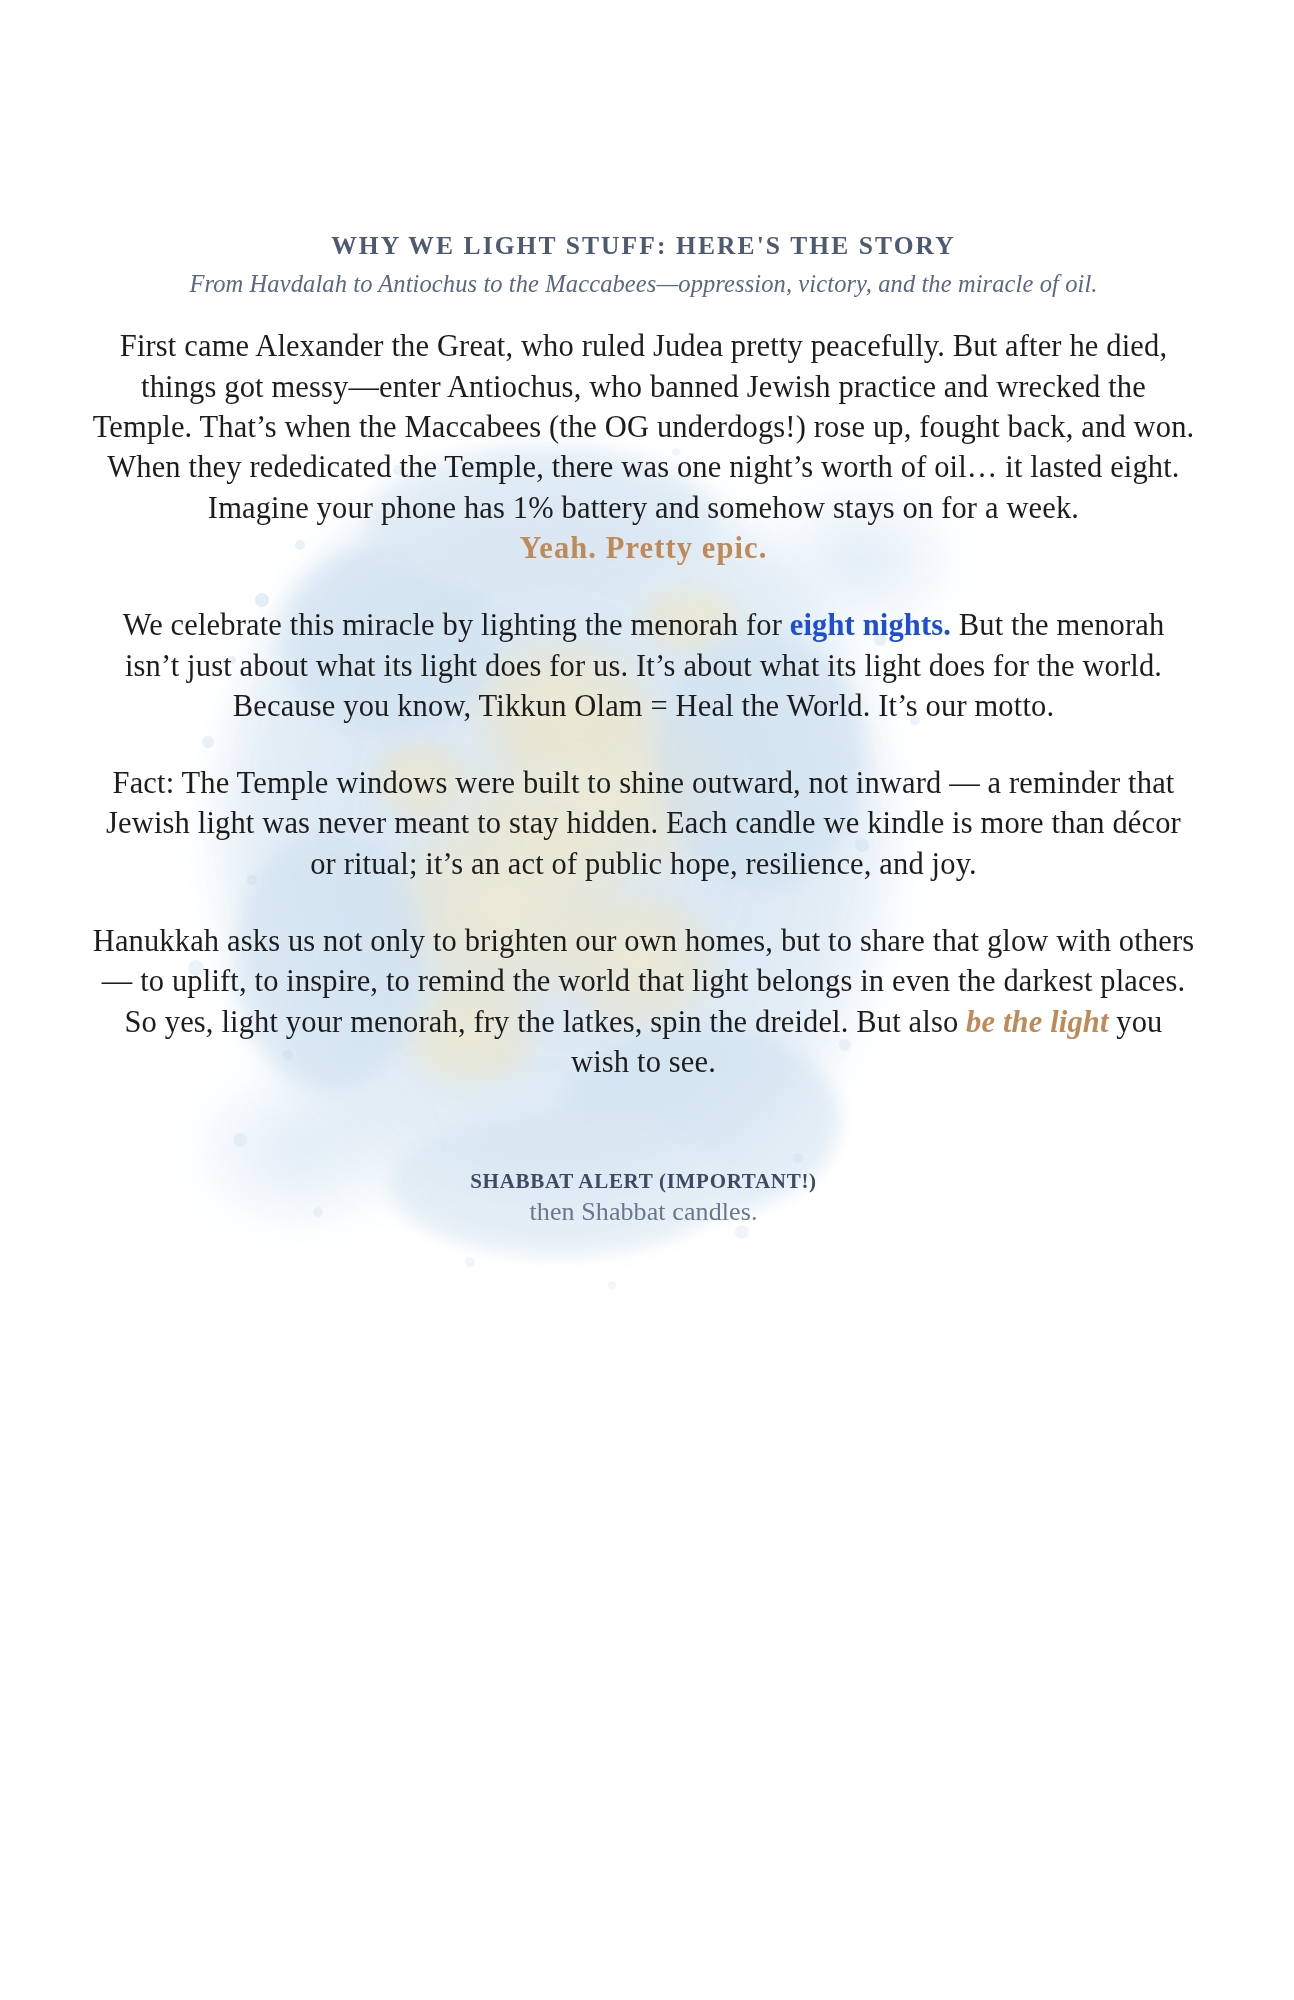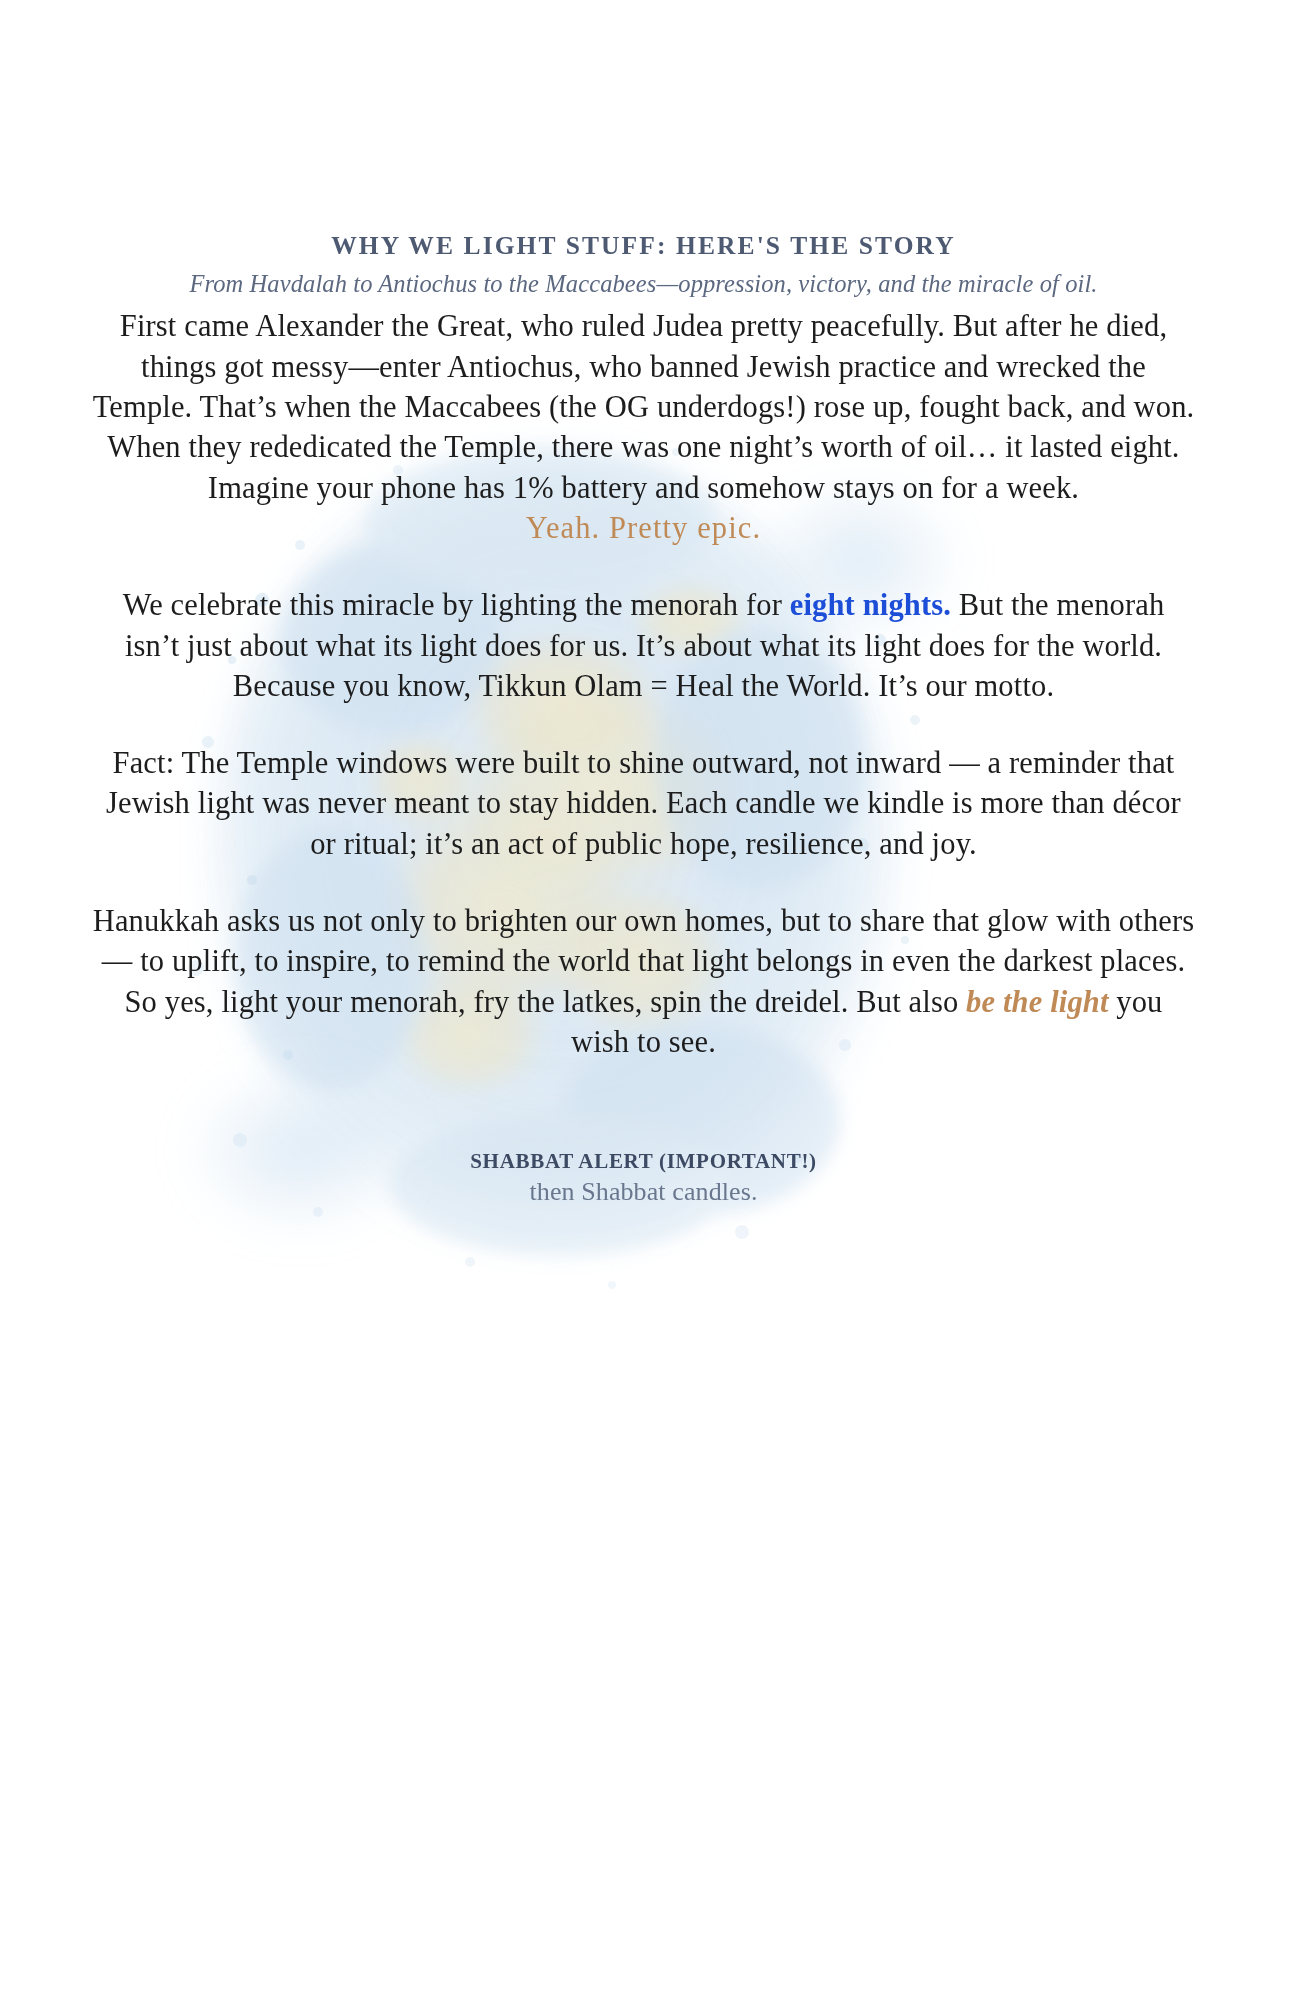--- a/index.html
+++ b/index.html
@@ -57,21 +57,21 @@
     margin: 8px 0 0 0;
     font-size: 24.5px;
     font-style: italic;
     color: #5b6880;
     line-height: 1.2;
     letter-spacing: 0.1px;
     white-space: nowrap;
   }
 
   .body-wrap {
-    margin-top: 8px;
+    margin-top: 28px;
     padding: 0 92px;
     text-align: center;
   }
 
   .para {
     margin: 0;
     font-size: 30.5px;
     line-height: 40.3px;
     color: #1d1d1d;
     letter-spacing: 0.15px;
@@ -89,21 +89,21 @@
 
   .accent-italic {
     color: #c08a56;
     font-weight: 700;
     font-style: italic;
   }
 
   .epic-line {
     display: block;
     color: #c08a56;
-    font-weight: 400;
+    font-weight: 700;
     letter-spacing: 1.1px;
   }
 
   
   .footer {
     margin-top: 86px;
     text-align: center;
     padding: 0 120px;
   }
 

